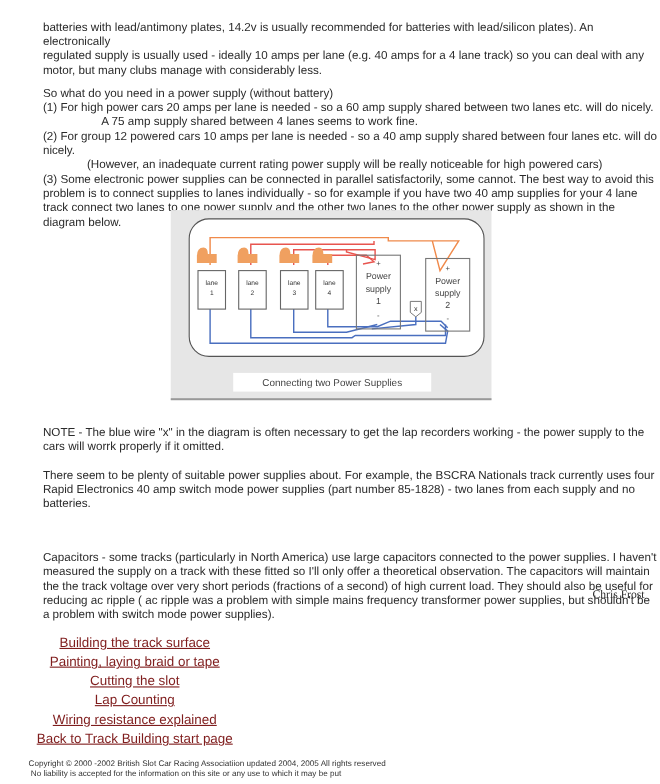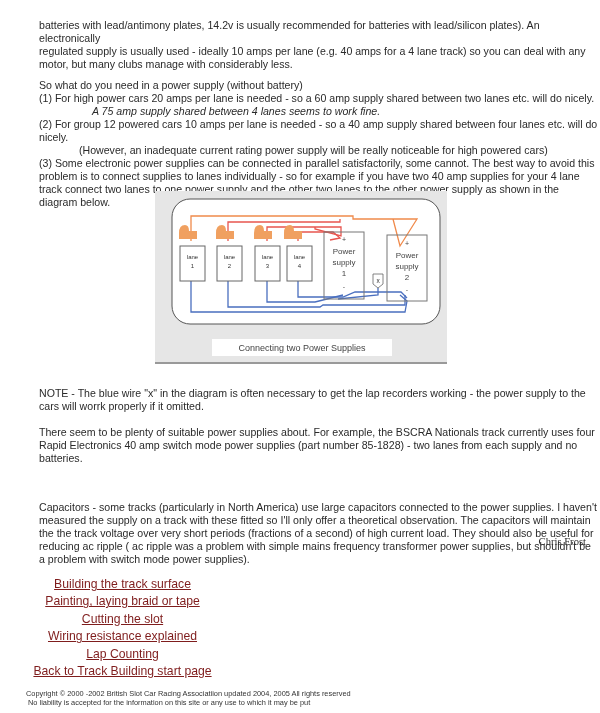--- a/index.html
+++ b/index.html
@@ -2,21 +2,21 @@
 <html><head>
   <meta charset="utf-8">
   <style>
     html, body { margin: 0; padding: 0; background: #ffffff; }
     body {
       width: 600px; height: 713px; position: relative; overflow: hidden;
       font-family: "Liberation Sans", sans-serif; color: #2a2a2a;
       font-size: 10.6px; line-height: 13px;
     }
     .para { position: absolute; left: 27px; width: 560px; margin: 12px; }
-    .indent1 { padding-left: 53px; font-style: italic; }
+    .indent1 { padding-left: 53px; }
     .indent2 { padding-left: 40px; }
     #p-intro { top: 7px; }
     #p-need { top: 67px; }
     #p-note { top: 375px; }
     #p-supplies { top: 414px; }
     #p-caps { top: 489px; }
     #author { position: absolute; top: 535px; right: 14px; font-size: 10.6px; font-family: Liberation Serif, serif; }
     #diagram { position: absolute; left: 155px; top: 191px; width: 292px; height: 173px; }
     #links { position: absolute; top: 576px; left: 0; width: 245px; text-align: center; }
     #links a {
@@ -116,21 +116,21 @@
 
 <div id="p-note" class="para">NOTE - The  blue wire "x" in the diagram is often necessary to get the lap recorders working - the power supply to the cars will worrk properly if it omitted.</div>
 <div id="p-supplies" class="para">There seem to be plenty of suitable power supplies about.  For example, the BSCRA Nationals track currently uses four Rapid Electronics  40 amp switch mode power supplies (part number 85-1828) - two lanes from each supply and no batteries.</div>
 <div id="p-caps" class="para">Capacitors - some tracks (particularly in North America) use large capacitors connected to the power supplies.  I haven't measured the supply on a track with these fitted so I'll only offer a theoretical observation.  The capacitors will maintain the the track voltage over very short periods (fractions of a second) of high current load. They should also be useful for reducing ac ripple ( ac ripple was a problem with simple mains frequency transformer power supplies, but shouldn't be a problem with switch mode power supplies).</div>
 <div id="author">Chris Frost</div>
 
 <nav id="links">
   <a>Building the track surface</a>
   <a>Painting, laying braid or tape</a>
   <a>Cutting the slot</a>
+  <a>Lap Counting</a>
   <a>Wiring resistance explained</a>
-  <a>Lap Counting</a>
   <a>Back to Track Building start page</a>
 </nav>
 
 <div id="footer">
   <div>Copyright © 2000 -2002 British Slot Car Racing Associatiion    updated 2004, 2005  All rights reserved</div>
   <div>No liability is accepted for the information on this site or any use to which it may be put</div>
 </div>
 
 </body></html>

